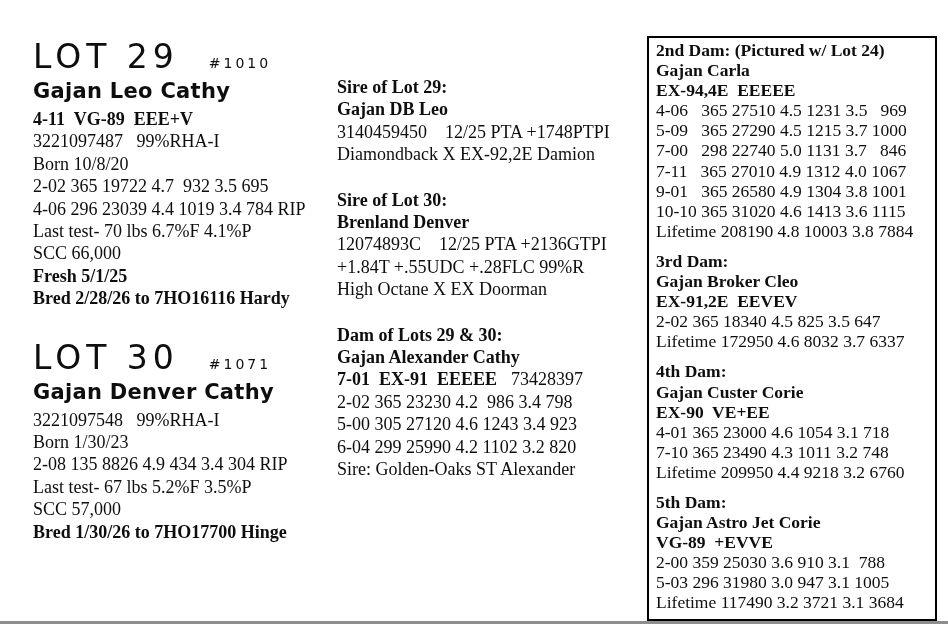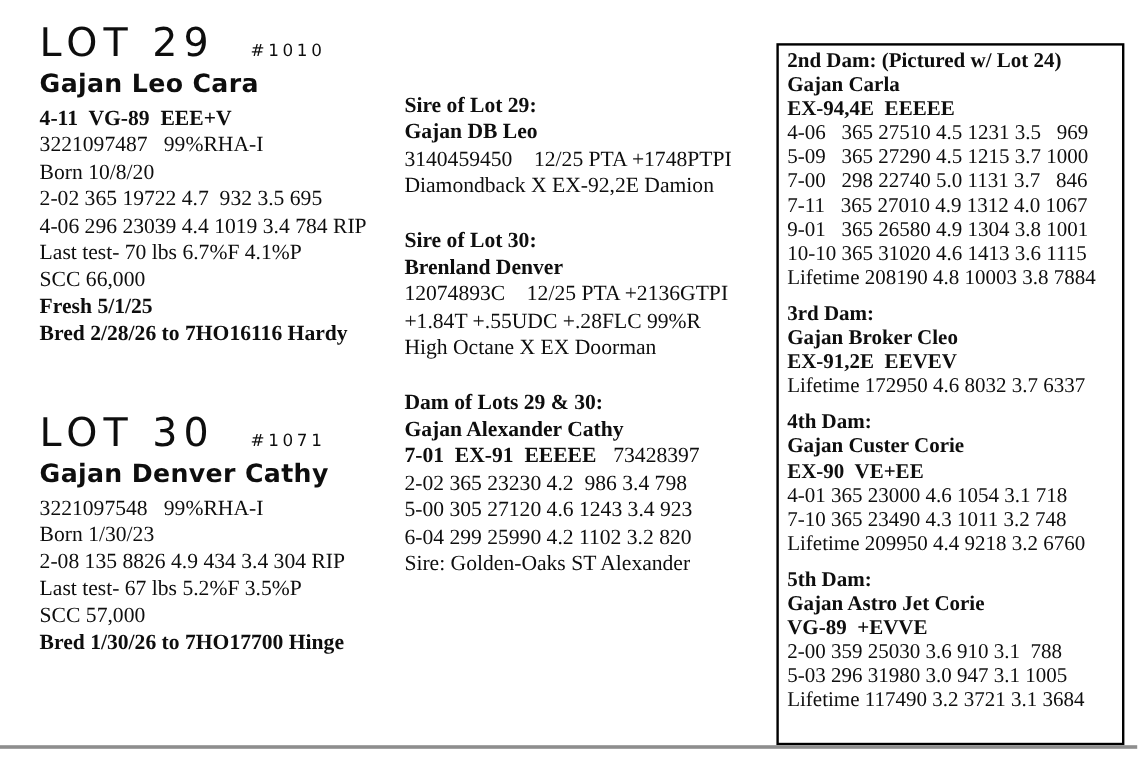--- a/index.html
+++ b/index.html
@@ -4,22 +4,22 @@
 <style>
   html,body { margin:0; padding:0; background:#ffffff; }
   .page {
     position:relative; width:948px; height:632px;
     background:#ffffff; color:#0e0e0e;
     font-family:"Liberation Serif", serif;
     overflow:hidden;
   }
 
   
-  .col-left { position:absolute; left:33px; top:16px; width:302px; }
-  .lot + .lot { margin-top:52px; }
+  .col-left { position:absolute; left:33px; top:37px; width:302px; }
+  .lot + .lot { margin-top:28px; }
   .lot-title-row { display:flex; align-items:baseline; font-family:"DejaVu Sans", sans-serif; }
   .lot-title { font-size:33px; letter-spacing:5px; line-height:40px; }
   .lot-number { font-size:14px; letter-spacing:3px; margin-left:30px; }
   .animal-name {
     font-family:"DejaVu Sans", sans-serif; font-weight:bold;
     font-size:21px; line-height:27px; margin:1px 0 3px; letter-spacing:0.3px;
   }
   .line { font-size:18px; line-height:22.4px; white-space:pre-wrap; }
   .bold { font-weight:bold; }
 
@@ -45,21 +45,21 @@
 
 <div class="page">
 
   <div class="col-left">
 
     <section class="lot">
       <div class="lot-title-row">
         <span class="lot-title">LOT 29</span>
         <span class="lot-number">#1010</span>
       </div>
-      <div class="animal-name">Gajan Leo Cara</div>
+      <div class="animal-name">Gajan Leo Cathy</div>
       <div class="line bold">4-11  VG-89  EEE+V</div>
       <div class="line">3221097487   99%RHA-I</div>
       <div class="line">Born 10/8/20</div>
       <div class="line">2-02 365 19722 4.7  932 3.5 695</div>
       <div class="line">4-06 296 23039 4.4 1019 3.4 784 RIP</div>
       <div class="line">Last test- 70 lbs 6.7%F 4.1%P</div>
       <div class="line">SCC 66,000</div>
       <div class="line bold">Fresh 5/1/25</div>
       <div class="line bold">Bred 2/28/26 to 7HO16116 Hardy</div>
     </section>
@@ -121,20 +121,21 @@
       <div class="box-line">7-11   365 27010 4.9 1312 4.0 1067</div>
       <div class="box-line">9-01   365 26580 4.9 1304 3.8 1001</div>
       <div class="box-line">10-10 365 31020 4.6 1413 3.6 1115</div>
       <div class="box-line">Lifetime 208190 4.8 10003 3.8 7884</div>
     </section>
 
     <section class="box-section">
       <div class="box-line bold">3rd Dam:</div>
       <div class="box-line bold">Gajan Broker Cleo</div>
       <div class="box-line bold">EX-91,2E  EEVEV</div>
+      <div class="box-line">2-02 365 18340 4.5 825 3.5 647</div>
       <div class="box-line">Lifetime 172950 4.6 8032 3.7 6337</div>
     </section>
 
     <section class="box-section">
       <div class="box-line bold">4th Dam:</div>
       <div class="box-line bold">Gajan Custer Corie</div>
       <div class="box-line bold">EX-90  VE+EE</div>
       <div class="box-line">4-01 365 23000 4.6 1054 3.1 718</div>
       <div class="box-line">7-10 365 23490 4.3 1011 3.2 748</div>
       <div class="box-line">Lifetime 209950 4.4 9218 3.2 6760</div>

